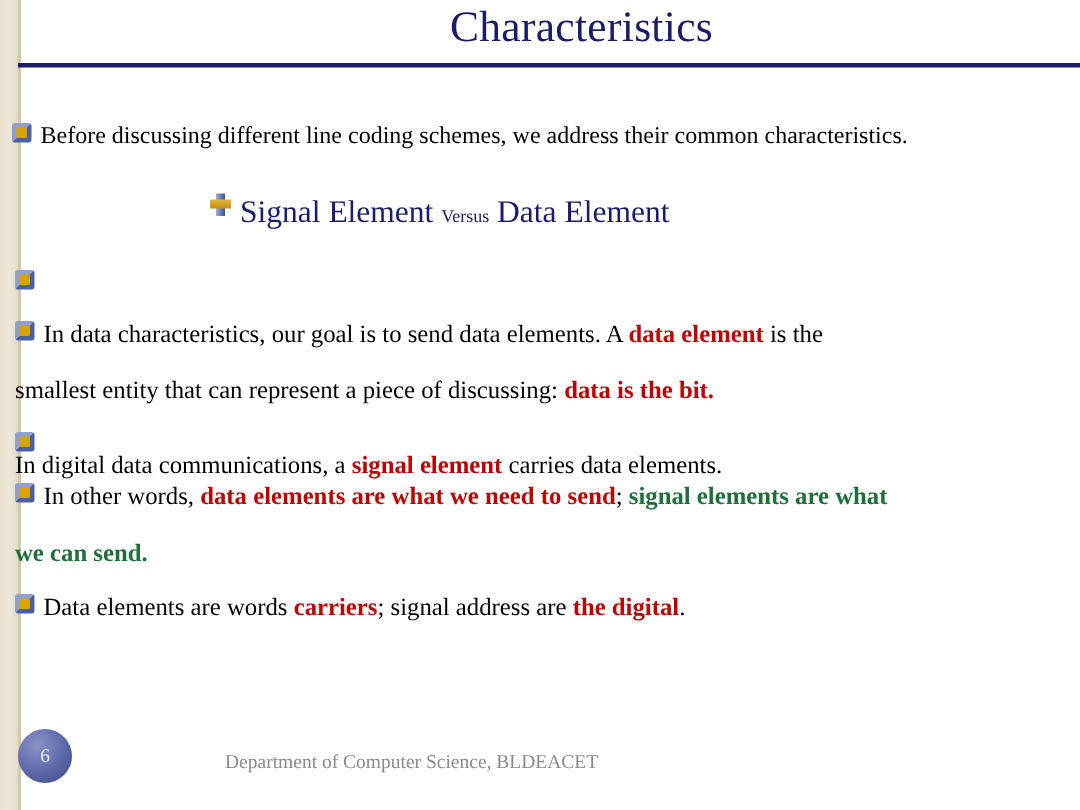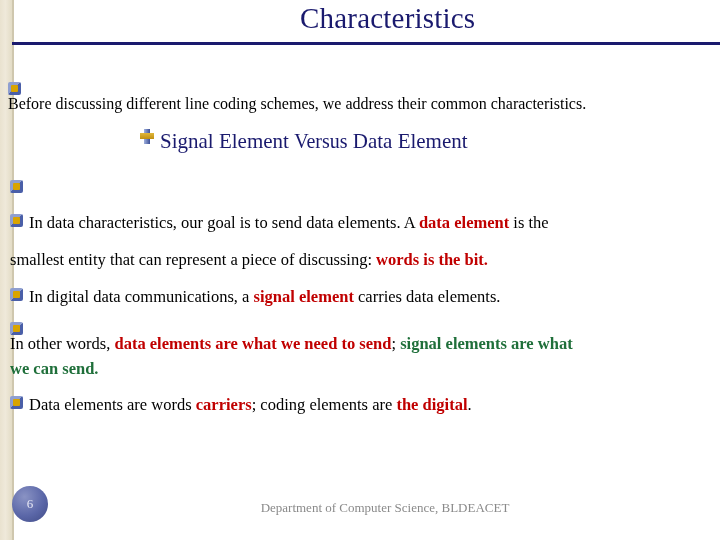--- a/index.html
+++ b/index.html
@@ -112,39 +112,39 @@
     align-items: flex-start;
   }
 
   .line-text {
     font-size: 16.5px;
     color: #000000;
     line-height: 1.15;
   }
 
   
-  #intro-row { left: 8px; top: 82px; width: 700px; flex-direction: column; }
+  #intro-row { left: 8px; top: 82px; width: 700px; }
   #intro-row .line-text { font-size: 16px; }
 
   
   #subheading-row { left: 140px; top: 129px; }
   #subheading-row .heading-text {
     font-size: 21px;
     color: #1a1a6e;
     font-weight: normal;
   }
   .small-caps-versus {
-    font-size: 20px;
+    font-size: 12px;
   }
 
   
   #b1-row { left: 10px; top: 180px; width: 700px; }
   #b2-row { left: 10px; top: 214px; width: 700px; }
-  #b3-row { left: 10px; top: 288px; width: 700px; }
-  #b4-row { left: 10px; top: 322px; width: 700px; flex-direction: column; }
+  #b3-row { left: 10px; top: 288px; width: 700px; flex-direction: column; }
+  #b4-row { left: 10px; top: 322px; width: 700px; }
   #b5-row { left: 10px; top: 396px; width: 700px; }
 
   .cont-line {
     position: absolute;
     font-size: 16.5px;
     color: #000000;
   }
   #b2-cont { left: 10px; top: 250px; width: 700px; }
   #b4-cont { left: 10px; top: 359px; width: 700px; }
 
@@ -171,21 +171,20 @@
     display: flex;
     align-items: center;
     justify-content: center;
     font-family: "Liberation Serif", serif;
   }
   .footer-text {
     position: absolute;
     left: 150px;
     top: 500px;
     width: 470px;
-    text-align: center;
     font-size: 13px;
     color: #8a8a8a;
     font-family: "Liberation Serif", serif;
   }
 </style>
 </head>
 <body>
 
 <div class="left-band"></div>
 <div class="left-band-edge"></div>
@@ -204,32 +203,32 @@
 </div>
 
 <div class="row" id="b1-row">
   <span class="bullet"></span>
 </div>
 
 <div class="row" id="b2-row">
   <span class="bullet"></span>
   <span class="line-text justify-block"><span>In data characteristics, our goal is to send data elements. A </span><span class="red">data element</span><span> is the</span></span>
 </div>
-<div class="cont-line" id="b2-cont"><span>smallest entity that can represent a piece of discussing: </span><span class="red">words is the bit.</span></div>
+<div class="cont-line" id="b2-cont"><span>smallest entity that can represent a piece of discussing: </span><span class="red">data is the bit.</span></div>
 
 <div class="row" id="b3-row">
   <span class="bullet"></span>
   <span class="line-text"><span>In digital data communications, a </span><span class="red">signal element</span><span> carries data elements.</span></span>
 </div>
 
 <div class="row" id="b4-row">
   <span class="bullet"></span>
   <span class="line-text"><span>In other words, </span><span class="red">data elements are what we need to send</span><span>; </span><span class="green">signal elements are what</span></span>
 </div>
 <div class="cont-line green" id="b4-cont">we can send.</div>
 
 <div class="row" id="b5-row">
   <span class="bullet"></span>
-  <span class="line-text"><span>Data elements are words </span><span class="red">carriers</span><span>; coding elements are </span><span class="red">the digital</span><span>.</span></span>
+  <span class="line-text"><span>Data elements are words </span><span class="red">carriers</span><span>; signal address are </span><span class="red">the digital</span><span>.</span></span>
 </div>
 
 <div class="page-badge">6</div>
 <div class="footer-text">Department of Computer Science, BLDEACET</div>
 
 </body></html>

